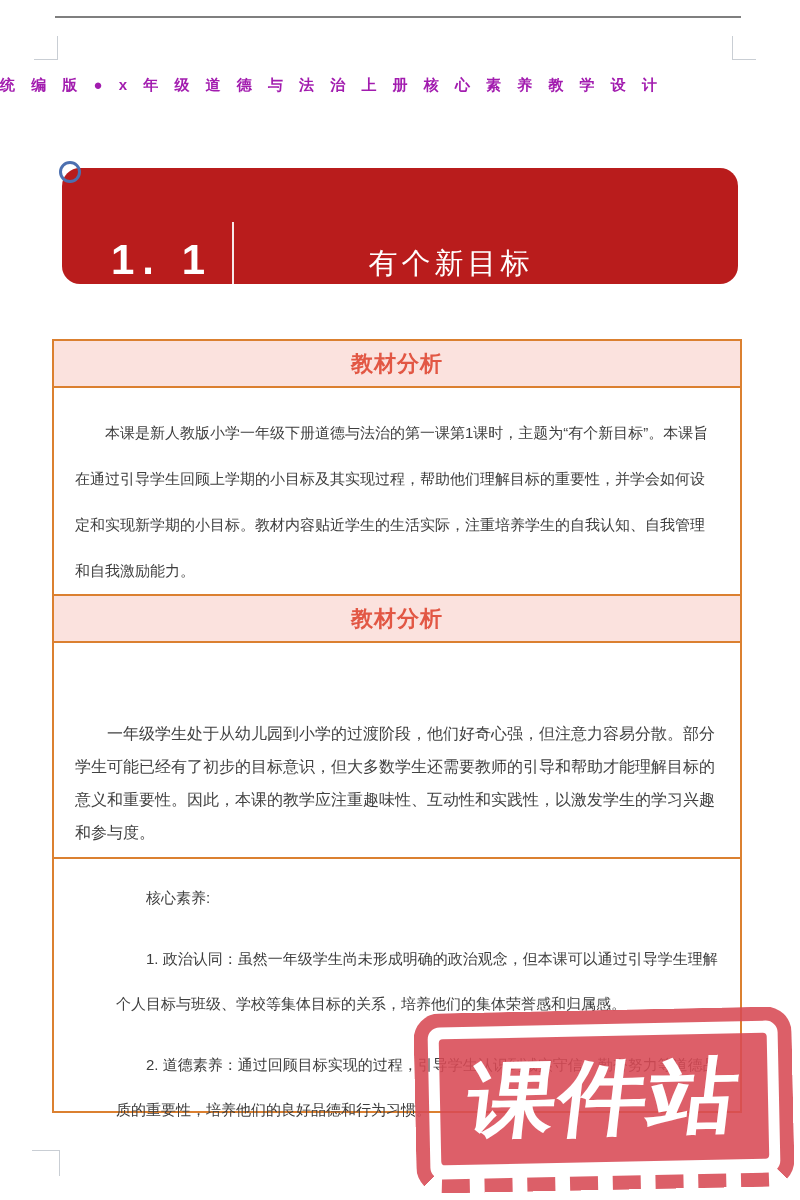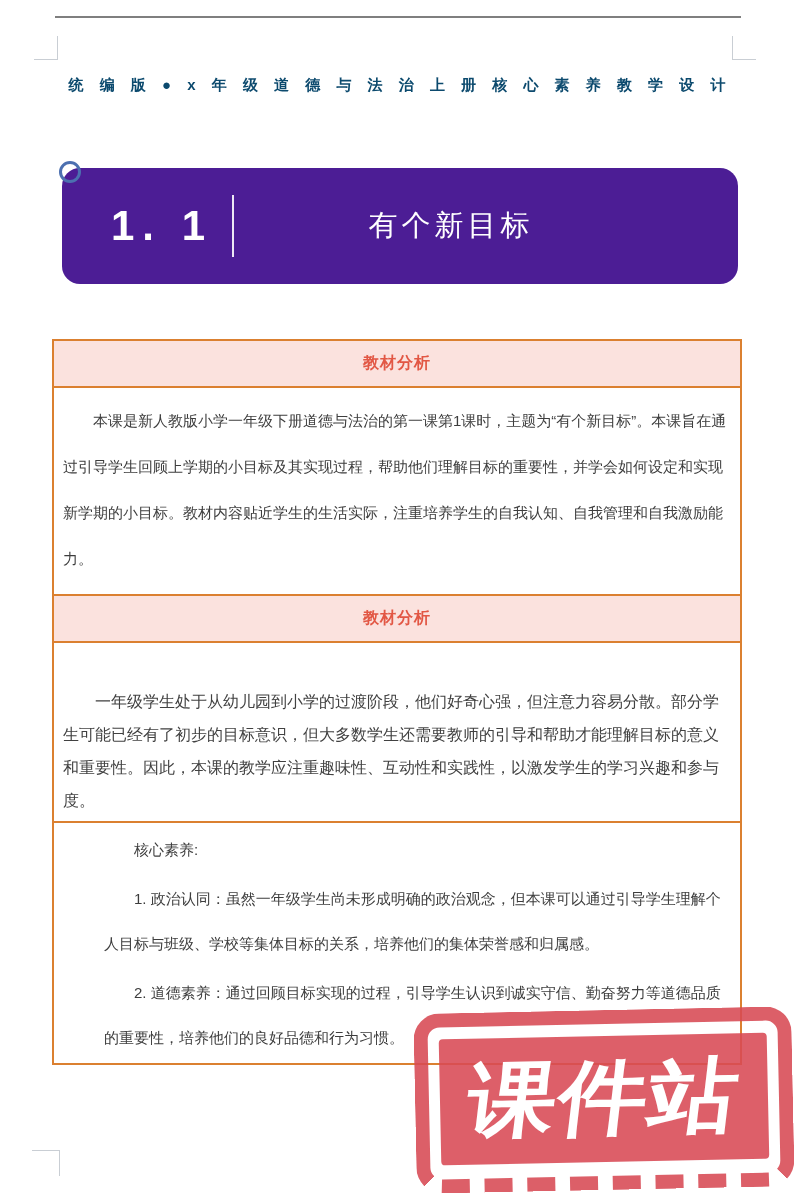--- a/index.html
+++ b/index.html
@@ -25,36 +25,36 @@
   .mark { position: absolute; width: 24px; height: 24px; }
   .mark-tl { left: 34px; top: 36px; border-right: 1px solid #c9ced4; border-bottom: 1px solid #c9ced4; }
   .mark-tr { left: 732px; top: 36px; border-left: 1px solid #c9ced4; border-bottom: 1px solid #c9ced4; }
   .mark-bl { left: 32px; top: 1150px; width: 28px; height: 26px; border-top: 1px solid #c9ced4; border-right: 1px solid #c9ced4; }
 
   
   .doc-header {
     position: absolute;
     left: 0; top: 76px;
     width: 100%;
-    text-align: center;
-    color: #0c4a6e;
+    text-align: left;
+    color: #a21caf;
     font-size: 15px;
     font-weight: bold;
     letter-spacing: 6px;
   }
 
   
   .banner {
     position: absolute;
     left: 62px; top: 168px;
     width: 676px; height: 116px;
-    background: #4c1d95;
+    background: #b91c1c;
     border-radius: 18px;
     display: flex;
-    align-items: center;
+    align-items: flex-end;
     color: #ffffff;
   }
   .banner-number {
     margin-left: 40px;
     margin-right: 10px;
     width: 120px;
     text-align: center;
     font-size: 42px;
     font-weight: bold;
     letter-spacing: 8px;
@@ -88,40 +88,40 @@
     border: 2px solid #db8030;
   }
   .t-head {
     height: 47px;
     background: #fbe2de;
     border-bottom: 2px solid #db8030;
     display: flex;
     align-items: center;
     justify-content: center;
     color: #e25744;
-    font-size: 16px;
+    font-size: 22px;
     font-weight: bold;
     letter-spacing: 1px;
   }
   .t-body {
     background: #ffffff;
     color: #3d3d3d;
     padding: 0 5px;
   }
-  .t-body p { text-indent: 2em; margin: 4px; }
+  .t-body p { text-indent: 2em; margin: 16px; }
   .t-body1 {
     height: 208px;
     padding-top: 6px;
     font-size: 15px;
     line-height: 46px;
     border-bottom: 2px solid #db8030;
   }
   .t-body2 {
-    height: 180px;
-    padding-top: 38px;
+    height: 216px;
+    padding-top: 58px;
     font-size: 16px;
     line-height: 33px;
     font-family: "DejaVu Serif", "Liberation Serif", serif;
     color: #414141;
     border-bottom: 2px solid #db8030;
   }
   .t-body3 {
     height: 236px;
     font-size: 15px;
     line-height: 45px;

